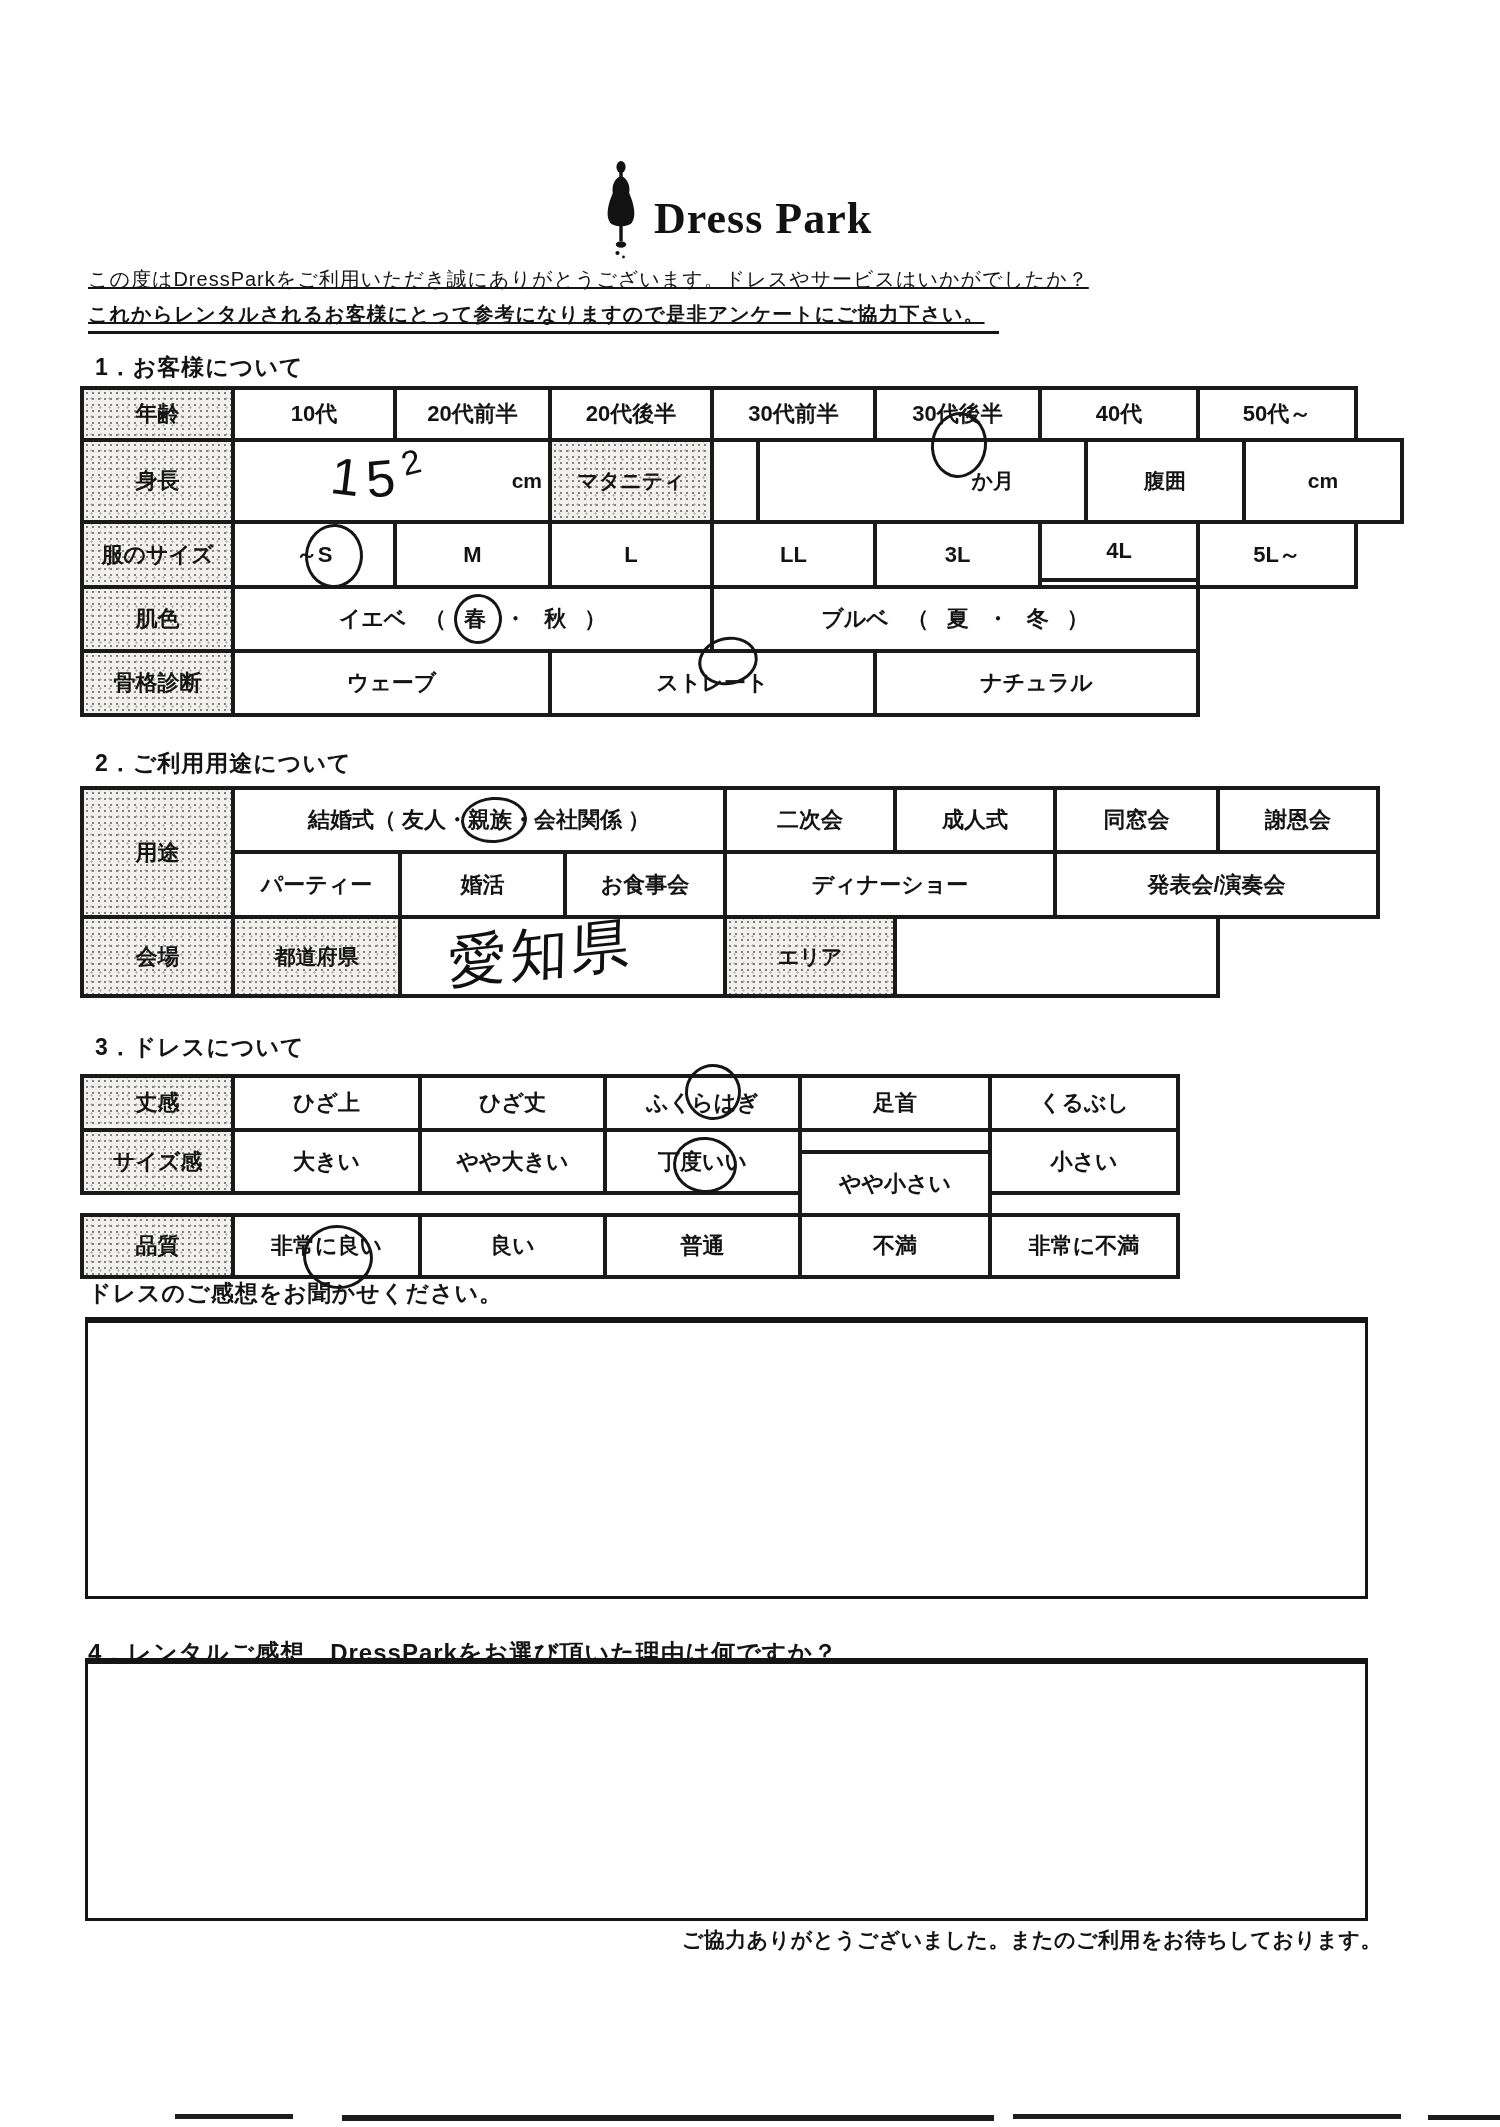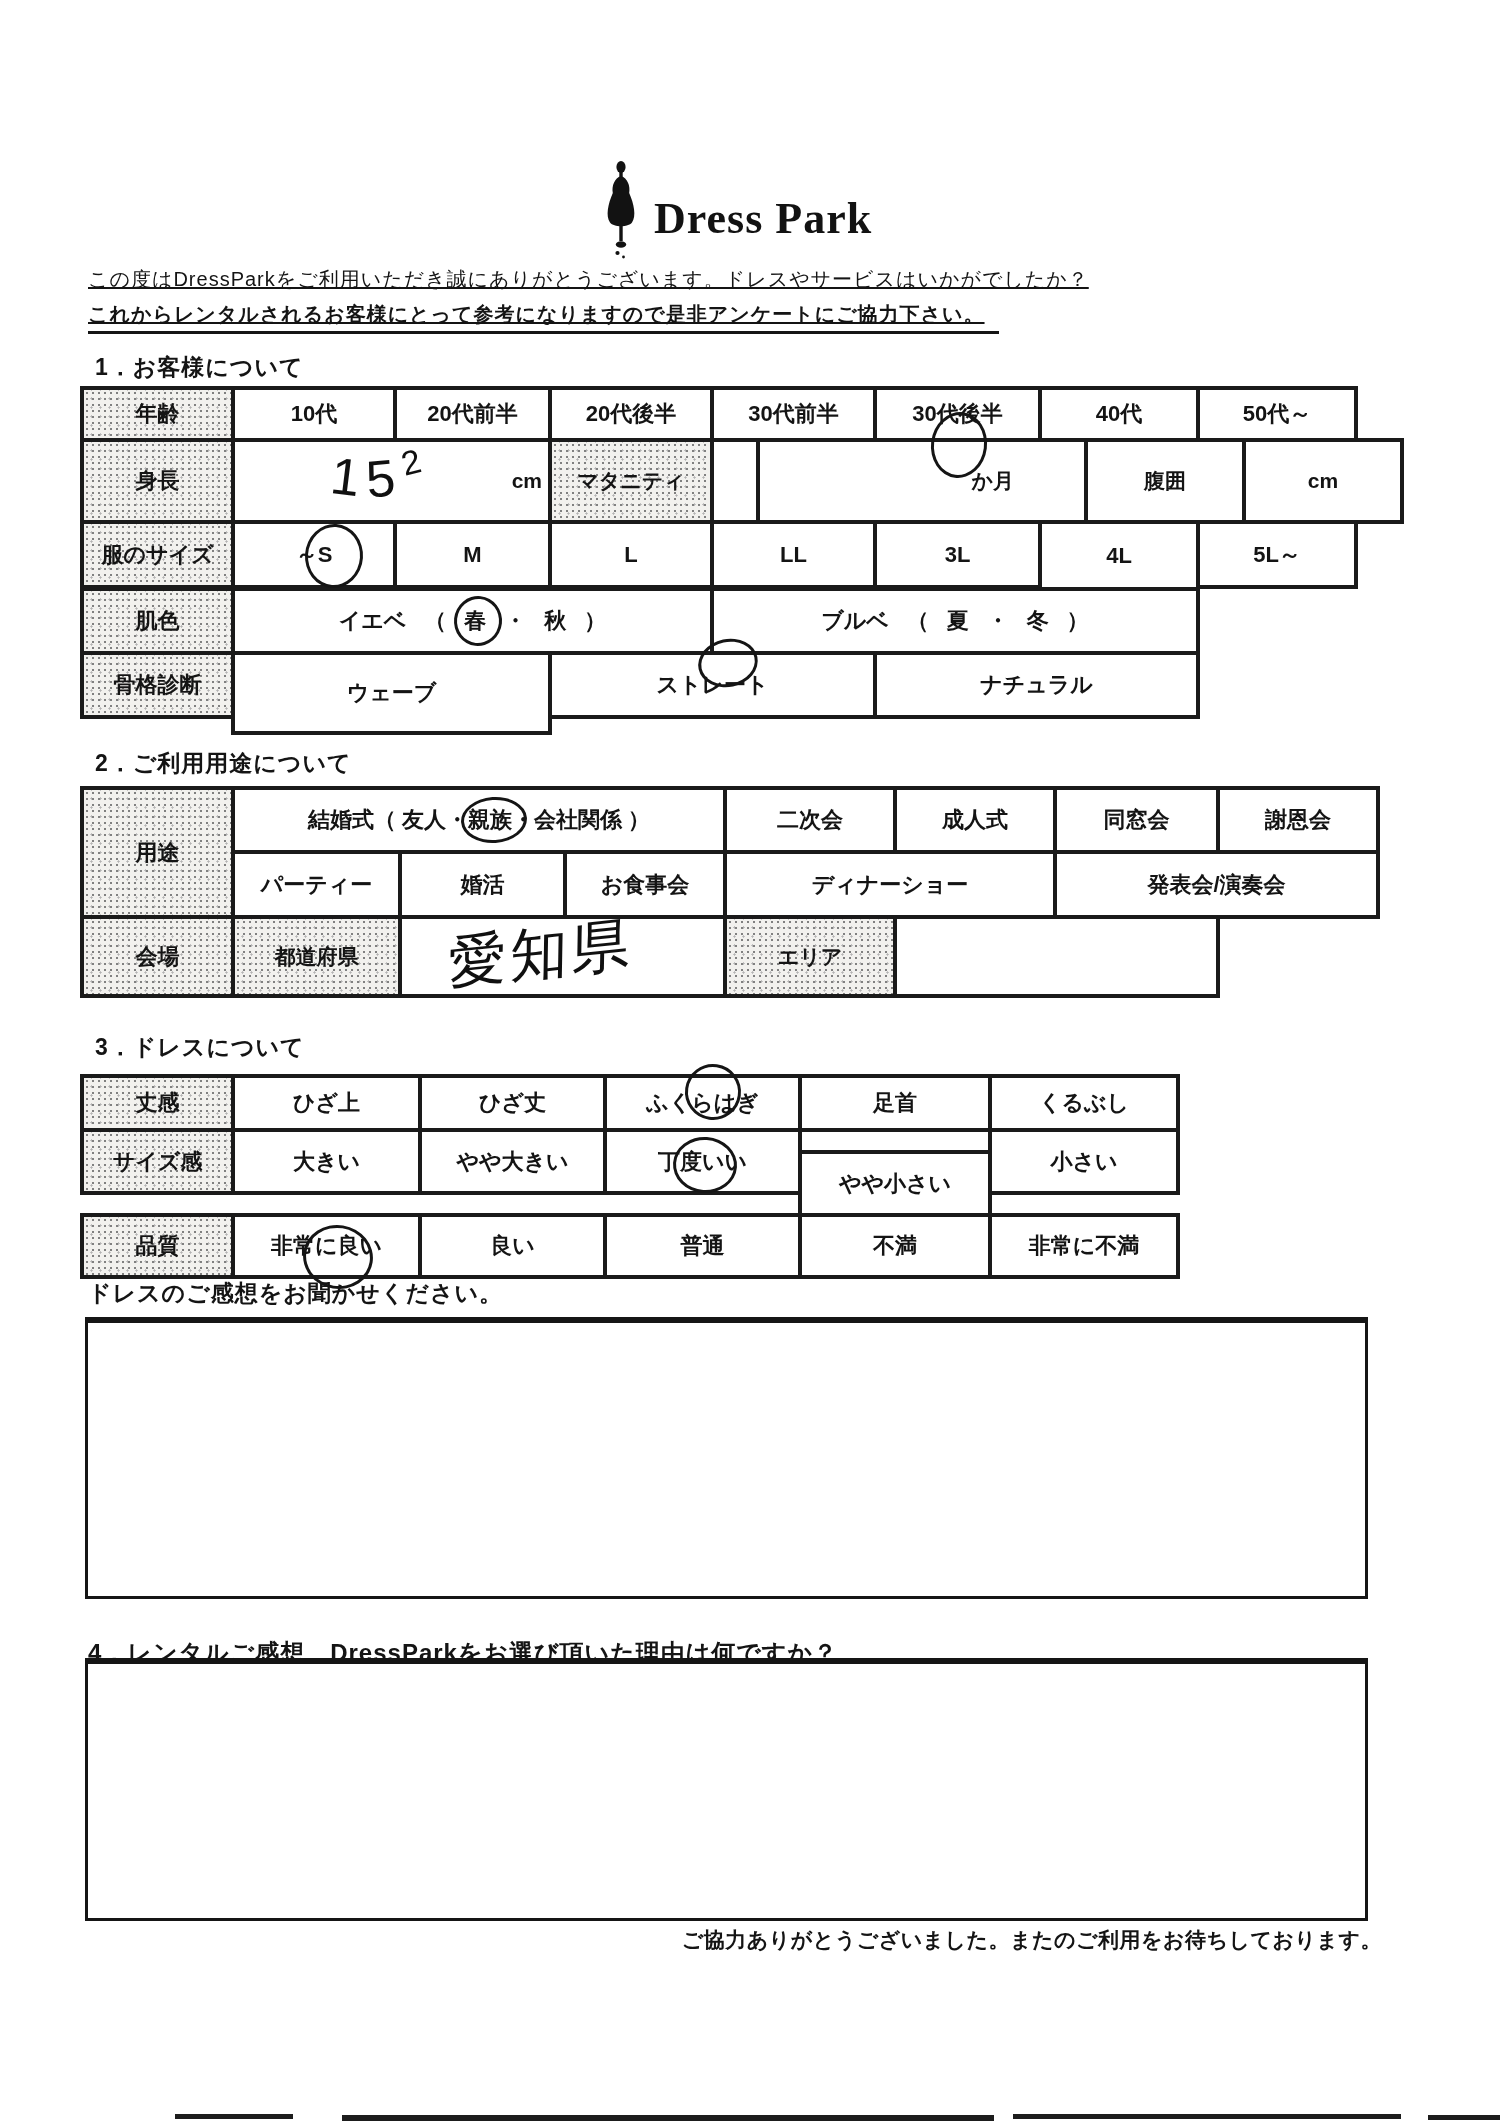--- a/index.html
+++ b/index.html
@@ -94,21 +94,21 @@
     <div class="tr">
       <div class="tc shade" style="width:155px;height:69px;">服のサイズ</div>
       <div class="tc" style="width:166px;height:69px;">
         <span>～S</span>
         <i class="circ" style="left:70px;top:0;width:52px;height:58px;transform:rotate(4deg);"></i>
       </div>
       <div class="tc" style="width:159px;height:69px;">M</div>
       <div class="tc" style="width:166px;height:69px;">L</div>
       <div class="tc" style="width:167px;height:69px;">LL</div>
       <div class="tc" style="width:169px;height:69px;">3L</div>
-      <div class="tc" style="width:162px;height:71px;">4L</div>
+      <div class="tc" style="width:162px;height:62px;">4L</div>
       <div class="tc" style="width:162px;height:69px;">5L～</div>
     </div>
 
     <div class="tr">
       <div class="tc shade" style="width:155px;height:68px;">肌色</div>
       <div class="tc" style="width:483px;height:68px;gap:18px;">
         <span>イエベ</span>
         <span>（</span>
         <span class="optwrap">
           <span>春</span>
@@ -123,21 +123,21 @@
         <span>（</span>
         <span>夏</span>
         <span>・</span>
         <span>冬</span>
         <span>）</span>
       </div>
     </div>
 
     <div class="tr">
       <div class="tc shade" style="width:155px;height:68px;">骨格診断</div>
-      <div class="tc" style="width:321px;height:84px;">ウェーブ</div>
+      <div class="tc" style="width:321px;height:68px;">ウェーブ</div>
       <div class="tc" style="width:329px;height:68px;">
         <span>ストレート</span>
         <i class="circ" style="left:146px;top:-16px;width:54px;height:42px;transform:rotate(-12deg);"></i>
       </div>
       <div class="tc" style="width:327px;height:68px;">ナチュラル</div>
     </div>
   </div>
 
   <div class="stitle" style="left:95px;top:748px;">2．ご利用用途について</div>
 

